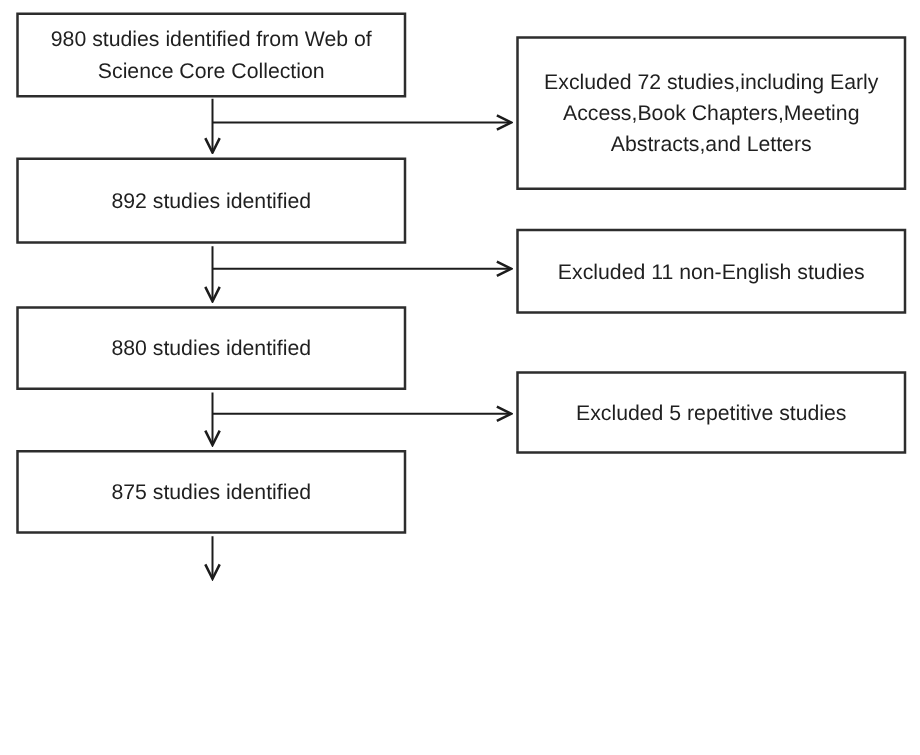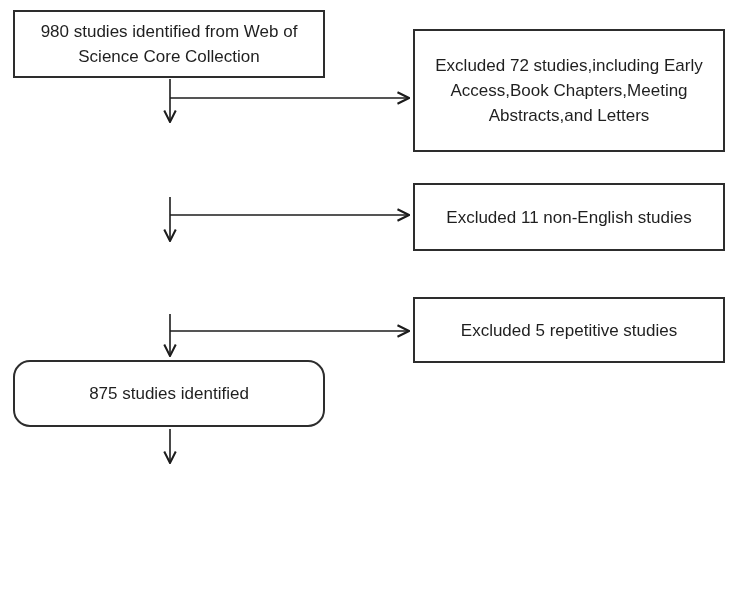--- a/index.html
+++ b/index.html
@@ -25,21 +25,21 @@
     display:flex;align-items:center;justify-content:center;
     text-align:center;
     font-size:17px;line-height:25px;
     white-space:pre-line;
     padding:20px 4px;
   }
   
   .n-980 {left:13px; top:10px;  width:312px;height:68px;}
   .n-892 {left:13px; top:126px; width:312px;height:69px;}
   .n-880 {left:13px; top:245px; width:312px;height:67px;}
-  .n-875 {left:13px; top:360px; width:312px;height:67px;border-radius:17px;}
+  .n-875 {left:13px; top:360px; width:312px;height:67px;}
   .n-ana {left:13px; top:467px; width:313px;height:130px;}
   
   .n-e88 {left:413px;top:29px;  width:312px;height:123px;}
   .n-e12 {left:413px;top:183px; width:312px;height:68px;}
   .n-e5  {left:413px;top:297px; width:312px;height:66px;}
 
   .connector-layer{
     position:absolute;left:0;top:0;width:736px;height:604px;
     pointer-events:none;
   }
@@ -74,22 +74,24 @@
     <path class="connector" d="M170,429 V463" marker-end="url(#arrow)"></path>
   </svg>
 
   <div class="node n-980">980 studies identified from Web of
 Science Core Collection</div>
 
   <div class="node n-e88">Excluded 72 studies,including Early
 Access,Book Chapters,Meeting
 Abstracts,and Letters</div>
 
+  <div class="node n-892">892 studies identified</div>
 
   <div class="node n-e12">Excluded 11 non-English studies</div>
 
+  <div class="node n-880">880 studies identified</div>
 
   <div class="node n-e5">Excluded 5 repetitive studies</div>
 
   <div class="node n-875">875 studies identified</div>
 
 
 </div>
 
 </body></html>

